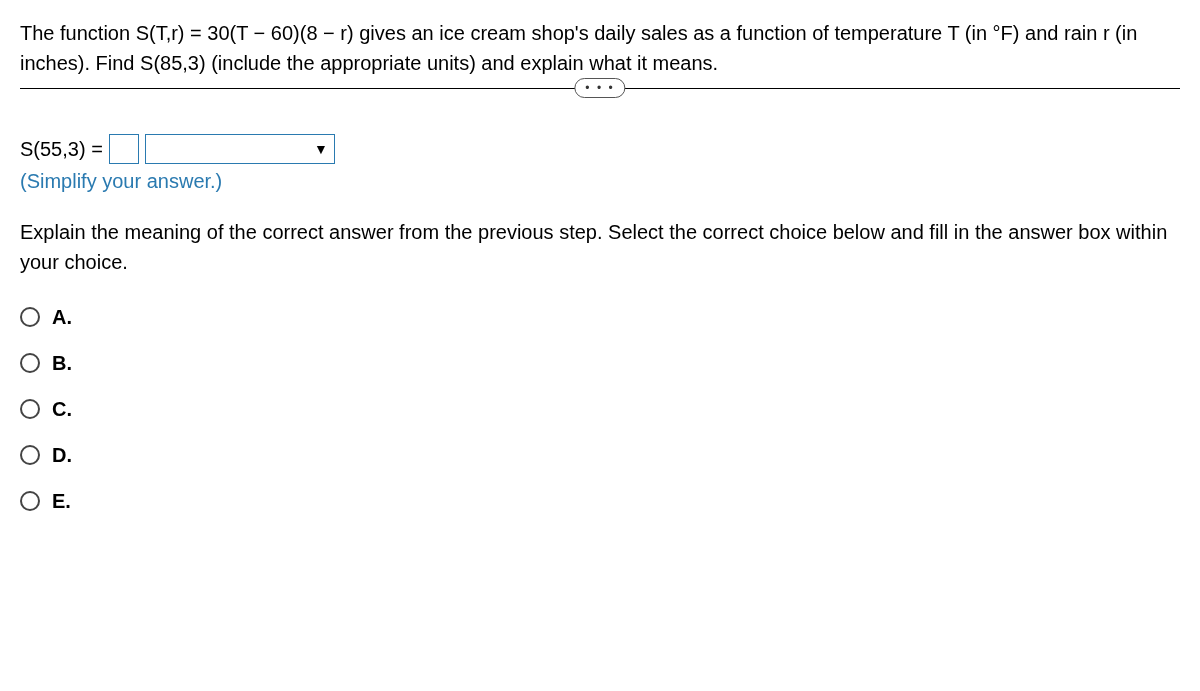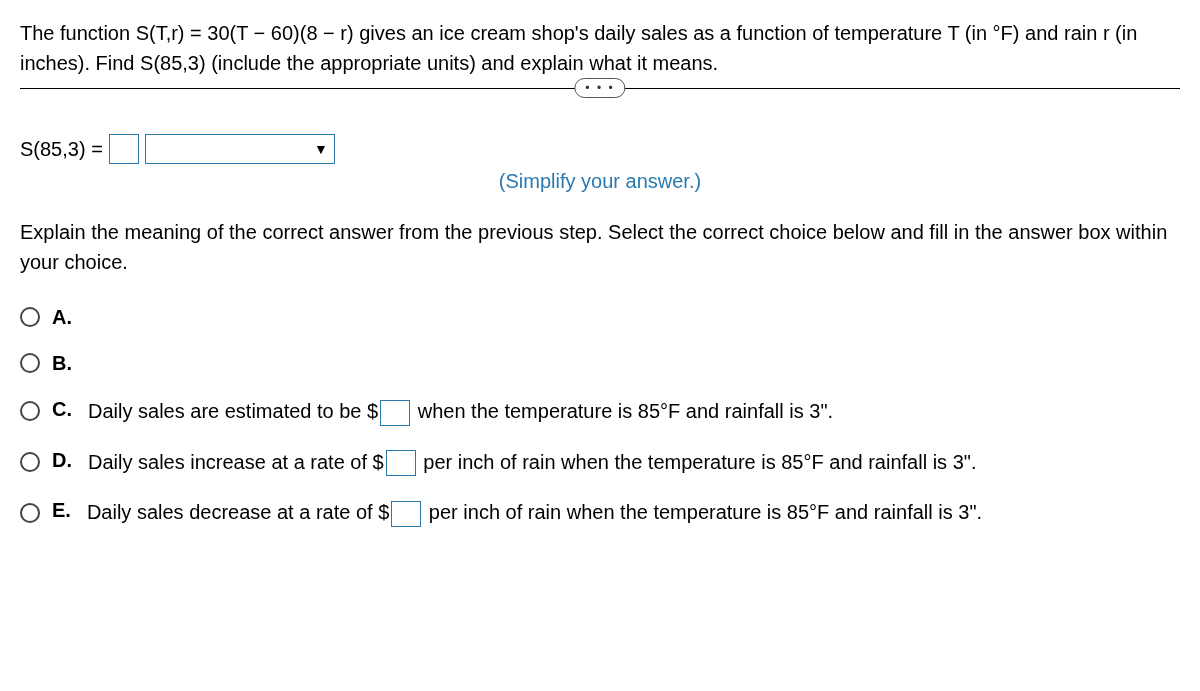--- a/index.html
+++ b/index.html
@@ -67,21 +67,20 @@
       align-items: center;
       justify-content: flex-end;
       padding-right: 6px;
     }
     .dropdown-arrow {
       font-size: 14px;
     }
     .simplify {
       color: #2a7ab0;
       margin-bottom: 24px;
-      text-align: center;
     }
     .explain-text {
       line-height: 1.5;
       margin-bottom: 28px;
     }
     .choices {
       display: flex;
       flex-direction: column;
       gap: 22px;
     }
@@ -129,21 +128,21 @@
 </div>
 
 <div class="divider-row">
   <hr class="divider-line">
   <div class="divider-pill">
     <span>• • •</span>
   </div>
 </div>
 
 <div class="answer-line">
-  <span>S(85,3) =</span>
+  <span>S(55,3) =</span>
   <input type="text" class="num-input" style="">
   <div class="unit-select">
     <span class="dropdown-arrow">▼</span>
   </div>
 </div>
 <div class="simplify">(Simplify your answer.)</div>
 
 <div class="explain-text">Explain the meaning of the correct answer from the previous step. Select the correct choice below and fill in the answer box within your choice.</div>
 
 <div class="choices">
@@ -154,34 +153,25 @@
   </div>
 
   <div class="choice-row">
     <div class="radio"></div>
     <span class="choice-letter">B.</span>
   </div>
 
   <div class="choice-row">
     <div class="radio"></div>
     <span class="choice-letter">C.</span>
-    <span class="choice-text">
-      <span>Daily sales are estimated to be $</span><input type="text" class="inline-input" style=""><span> when the temperature is 85</span><span>°F</span><span> and rainfall is 3".</span>
-    </span>
   </div>
 
   <div class="choice-row">
     <div class="radio"></div>
     <span class="choice-letter">D.</span>
-    <span class="choice-text">
-      <span>Daily sales increase at a rate of $</span><input type="text" class="inline-input" style=""><span> per inch of rain when the temperature is 85</span><span>°F</span><span> and rainfall is 3".</span>
-    </span>
   </div>
 
   <div class="choice-row">
     <div class="radio"></div>
     <span class="choice-letter">E.</span>
-    <span class="choice-text">
-      <span>Daily sales decrease at a rate of $</span><input type="text" class="inline-input" style=""><span> per inch of rain when the temperature is 85</span><span>°F</span><span> and rainfall is 3".</span>
-    </span>
   </div>
 
 </div>
 
 </body></html>

